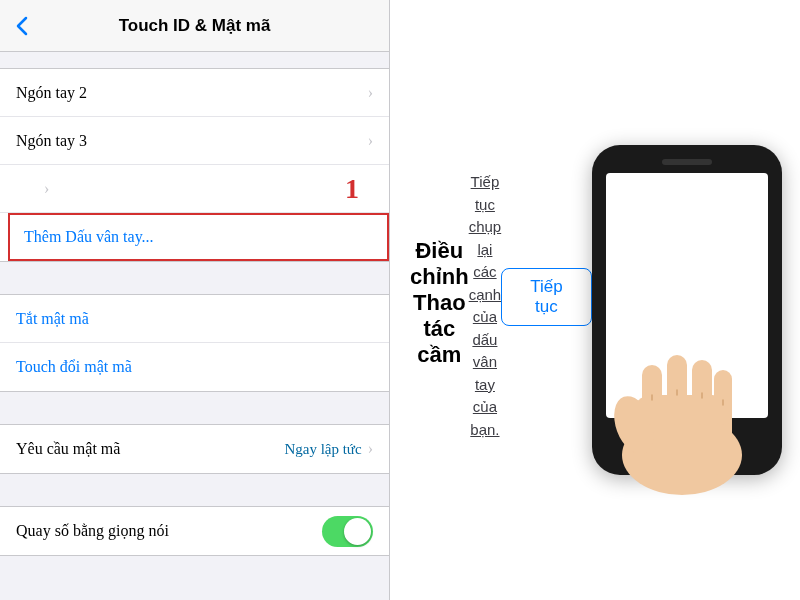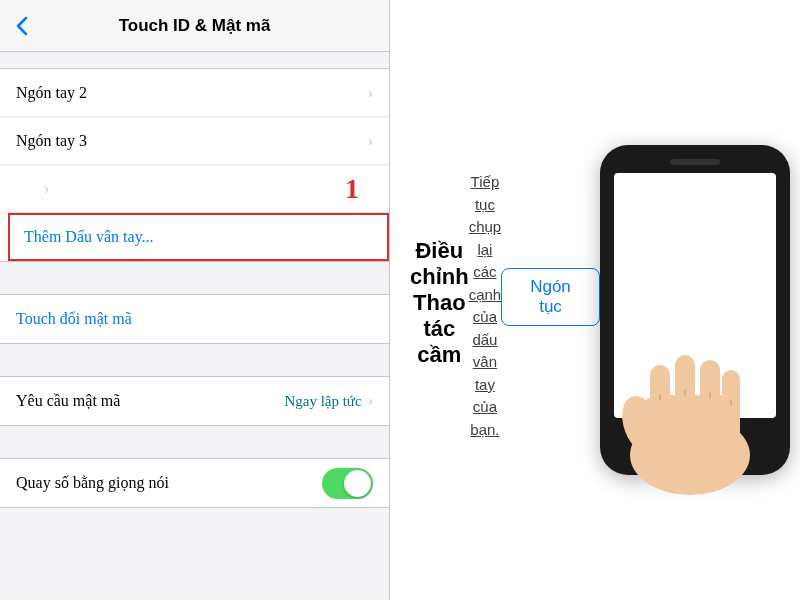--- a/index.html
+++ b/index.html
@@ -278,20 +278,23 @@
     </div>
     <div class="settings-row highlighted-row">
       <span class="row-label blue">Thêm Dấu vân tay...</span>
     </div>
   </div>
 
   <div class="section-gap"></div>
 
   <div class="settings-section">
     <div class="settings-row">
+      <span class="row-label blue">Tắt mật mã</span>
+    </div>
+    <div class="settings-row">
       <span class="row-label blue">Touch đổi mật mã</span>
     </div>
   </div>
 
   <div class="section-gap"></div>
 
   <div class="settings-section">
     <div class="settings-row">
       <span class="row-label">Yêu cầu mật mã</span>
       <span class="row-value">Ngay lập tức</span>
@@ -312,21 +315,21 @@
 
 </div>
 
 <div class="right-panel">
   <div class="right-title">Điều chỉnh Thao tác cầm</div>
   <div class="right-subtitle">Tiếp tục chụp lại các cạnh
 của dấu vân tay của bạn.</div>
 
   <div class="tiep-tuc-wrapper">
     <button class="tiep-tuc-btn">
-      <span>Ngón tục</span>
+      <span>Tiếp tục</span>
     </button>
 
   </div>
 
   <div class="phone-container">
     <div class="phone-body">
       <div class="phone-speaker"></div>
       <div class="phone-screen"></div>
       <div class="phone-home-btn"></div>
     </div>

